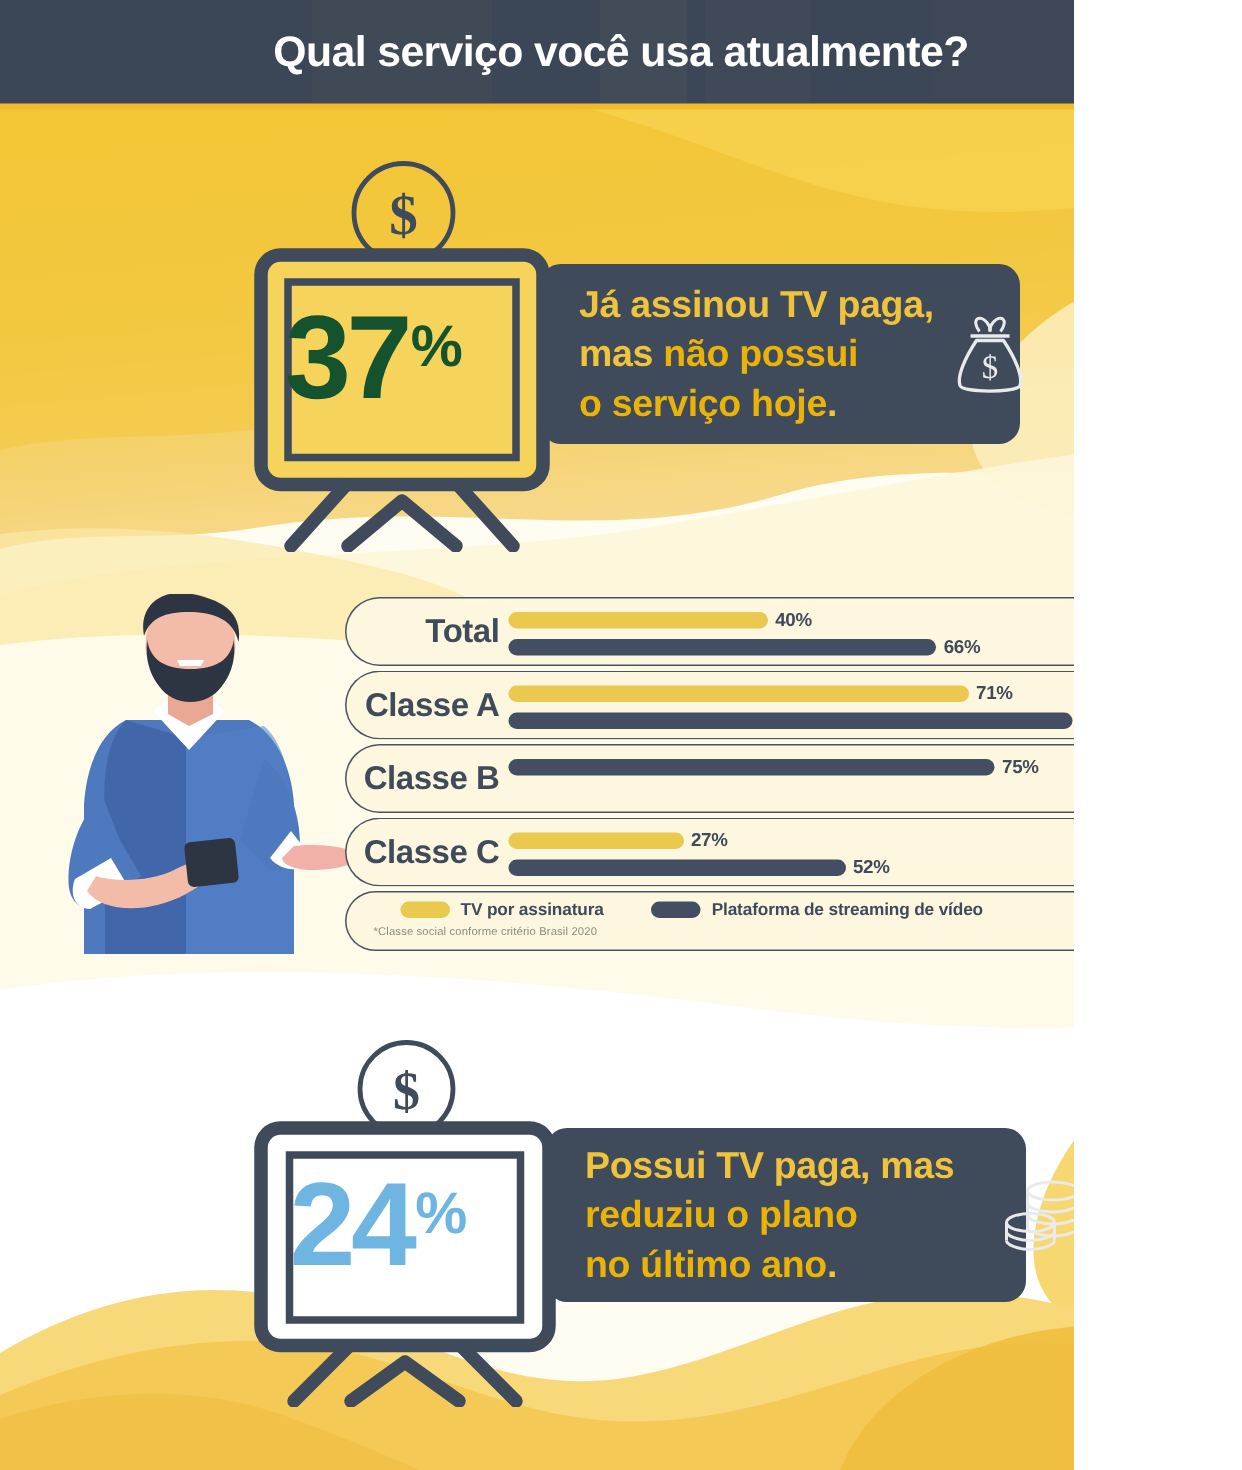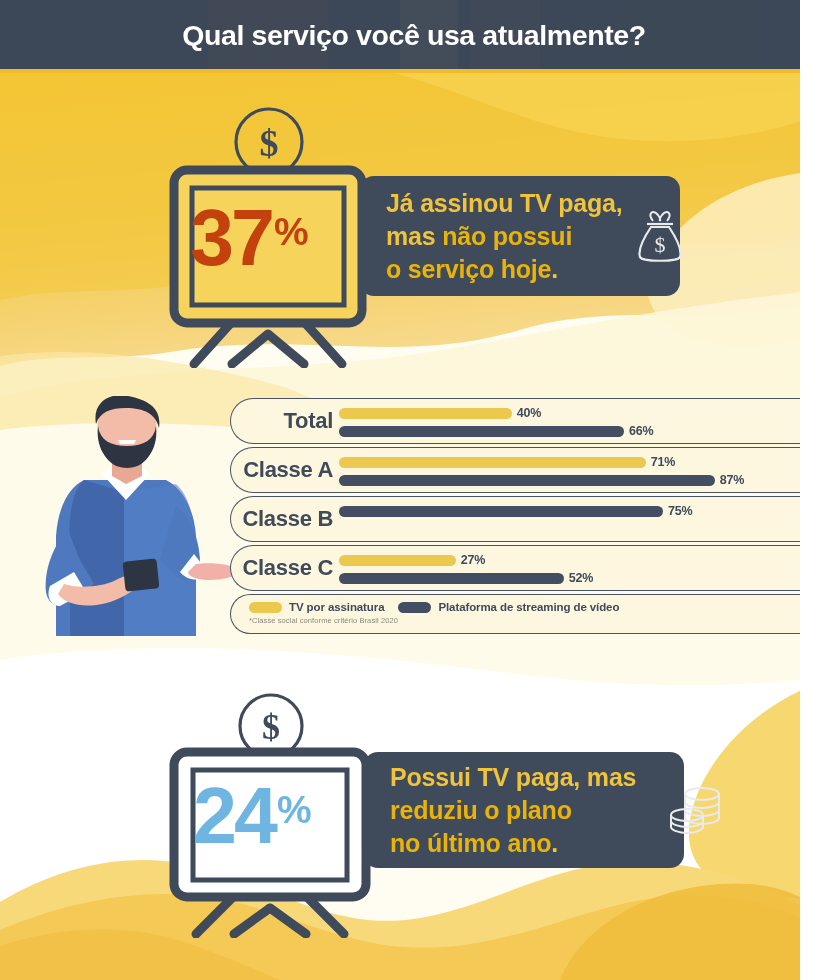--- a/index.html
+++ b/index.html
@@ -6,21 +6,21 @@
 
   html, body {
     width: 828px;
     height: 980px;
     overflow: hidden;
     font-family: "Liberation Sans", sans-serif;
   }
 
   #infographic {
     position: relative;
-    width: 800px;
+    width: 716px;
     height: 980px;
     background: #FFFDF2;
     overflow: hidden;
     padding-left: 43px;
   }
 
   
   #bg-layer {
     position: absolute;
     inset: 0;
@@ -155,21 +155,21 @@
   #legend-row {
     position: relative;
     height: 40px;
     background: #FCF7DE;
     border: 1.3px solid #4A5365;
     border-right: none;
     border-radius: 22px 0 0 22px;
     padding: 6px 0 0 18px;
   }
   .legend-items { display: flex; align-items: center; gap: 14px; }
-  .legend-item { display: flex; align-items: center; gap: 7px; }
+  .legend-item { display: flex; gap: 7px; margin-left: 18px; }
   .legend-swatch { width: 33px; height: 11px; border-radius: 6px; }
   .legend-label {
     font-size: 11.5px;
     font-weight: bold;
     color: #3F4A5A;
     letter-spacing: -.1px;
   }
   #legend-note {
     margin-top: 3px;
     font-size: 7.5px;
@@ -243,21 +243,21 @@
       <circle cx="101" cy="40" r="33" fill="none" stroke="#3F4A5A" stroke-width="3.2"></circle>
       <text x="101" y="54" text-anchor="middle" font-family="Liberation Serif, serif" font-size="38" font-weight="bold" fill="#3F4A5A">$</text>
 
       <rect x="6" y="68" width="188" height="153" rx="13" ry="13" fill="#F6D35B" stroke="#3F4A5A" stroke-width="9"></rect>
 
       <rect x="24" y="86" width="152" height="117" fill="none" stroke="#3F4A5A" stroke-width="5"></rect>
 
       <path d="M62,222 L26,262 M138,222 L174,262 M100,232 L64,262 M100,232 L136,262" fill="none" stroke="#3F4A5A" stroke-width="9" stroke-linecap="round"></path>
     </svg>
 
-    <div class="pct-value" style="left:22px; top:96px; color:#c2410c;">
+    <div class="pct-value" style="left:22px; top:96px; color:#14532d;">
       <span class="pct-num">37</span>
       <span class="pct-sign">%</span>
     </div>
 
     <div class="callout" style="left:192px; top:74px; width:320px; height:120px;">
       <div class="callout-text">
         <div><span class="hl-yellow">Já assinou TV paga,</span></div>
         <div><span class="hl-yellow">mas </span><span class="hl-white">não possui</span></div>
         <div><span class="hl-white">o serviço hoje</span><span class="hl-yellow">.</span></div>
       </div>

